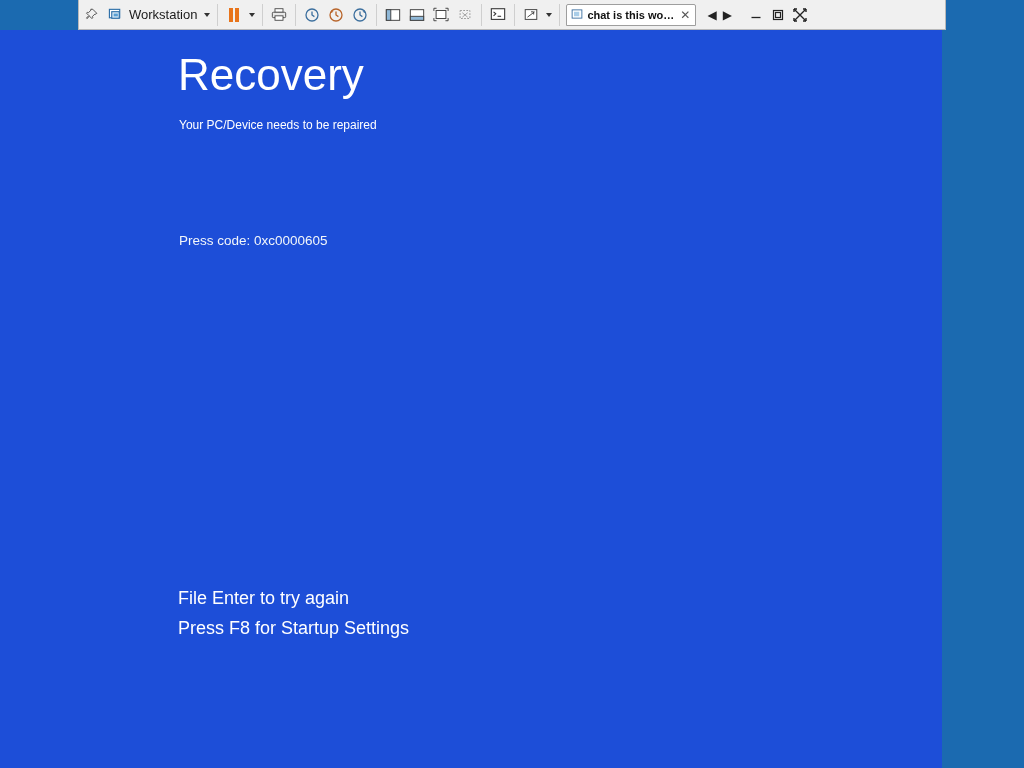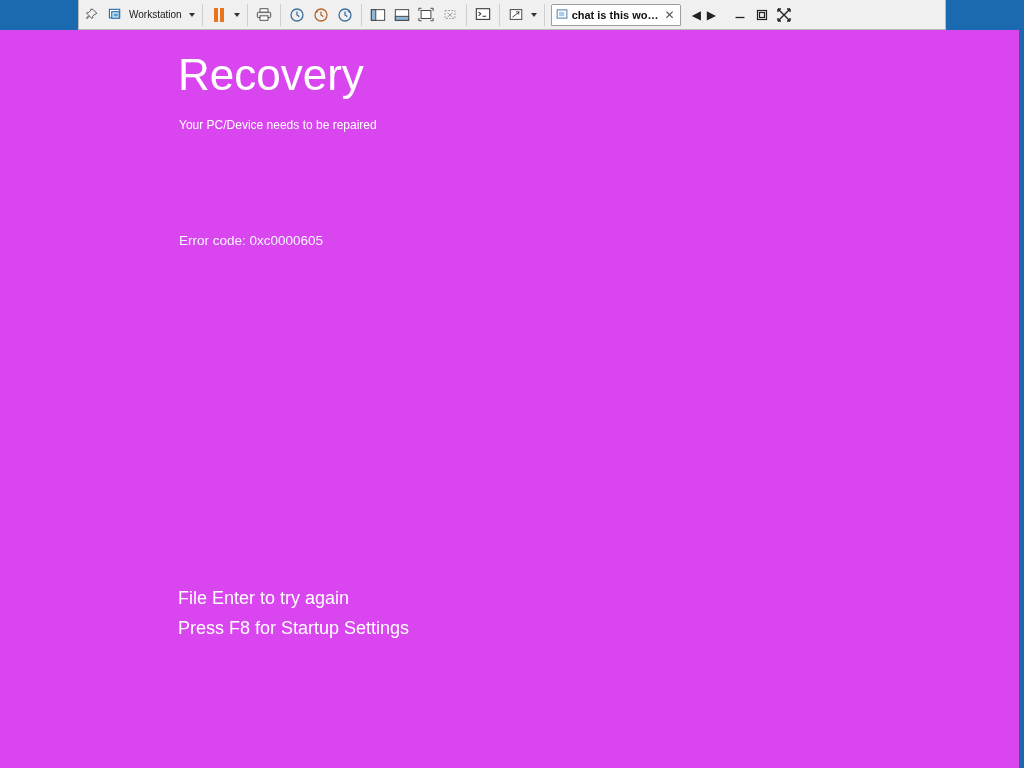--- a/index.html
+++ b/index.html
@@ -49,21 +49,21 @@
     align-items: center;
     justify-content: center;
     padding: 0 3px;
     box-sizing: border-box;
     cursor: default;
   }
 
   .tb-btn svg { display: block; }
 
   .tb-label {
-    font-size: 10px;
+    font-size: 13px;
     color: #1a1a1a;
     padding: 0 4px 0 2px;
     white-space: nowrap;
     text-align: right;
   }
 
   .caret {
     width: 0;
     height: 0;
     border-left: 3.5px solid transparent;
@@ -127,23 +127,23 @@
     align-items: center;
     justify-content: center;
     color: #222;
   }
 
   
   #recovery {
     position: absolute;
     left: 0;
     top: 30px;
-    width: 1019px;
+    width: 942px;
     height: 738px;
-    background: #d946ef;
+    background: #1d4ed8;
     color: #ffffff;
     font-family: "Liberation Sans", sans-serif;
     text-decoration: underline;
   }
 
   #rec-title {
     position: absolute;
     left: 178px;
     top: 20px;
     font-size: 44px;
@@ -377,16 +377,16 @@
         <path d="M2 2l12 12M14 2L2 14" stroke="#222" stroke-width="1.4"></path>
         <path d="M2 2h3M2 2v3M14 2h-3M14 2v3M2 14h3M2 14v-3M14 14h-3M14 14v-3" stroke="#222" stroke-width="1.4" fill="none"></path>
       </svg>
     </div>
   </div>
 </div>
 
 <div id="recovery">
   <div id="rec-title">Recovery</div>
   <div id="rec-heading">Your PC/Device needs to be repaired</div>
-  <div class="rec-line" id="rec-errcode">Error code: 0xc0000605</div>
+  <div class="rec-line" id="rec-errcode">Press code: 0xc0000605</div>
   <div class="rec-action" id="rec-enter">File Enter to try again</div>
   <div class="rec-action" id="rec-f8">Press F8 for Startup Settings</div>
 </div>
 
 </body></html>

